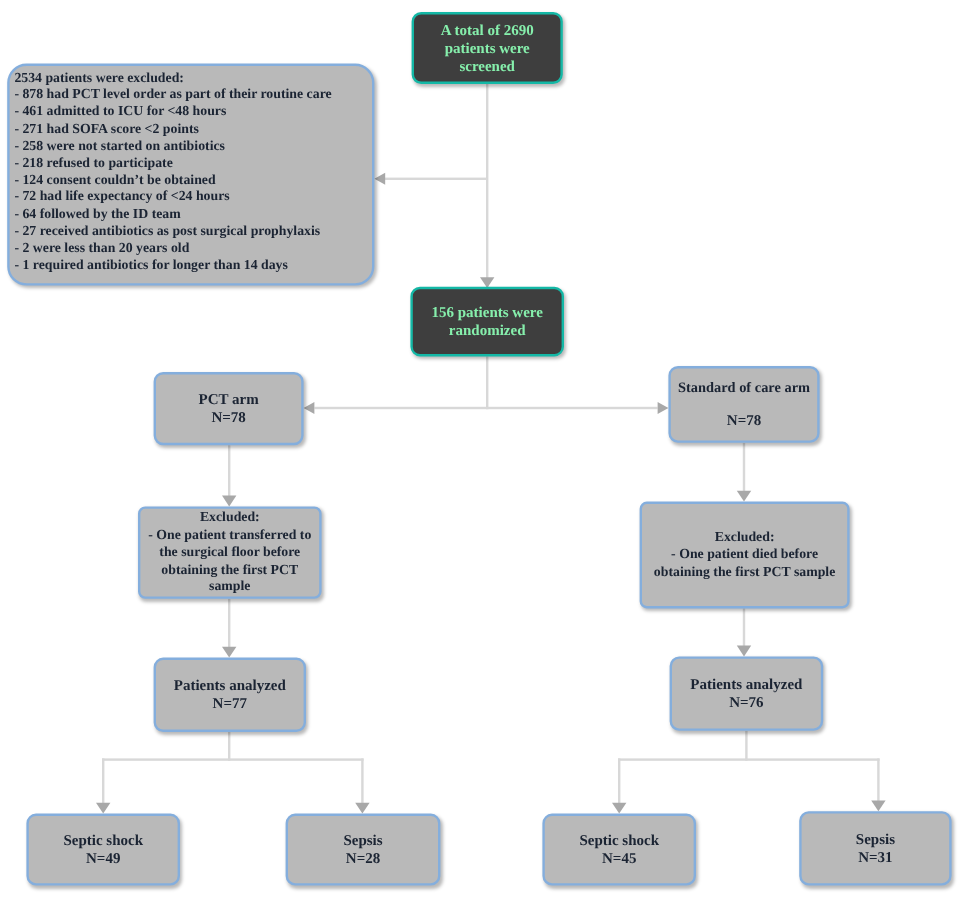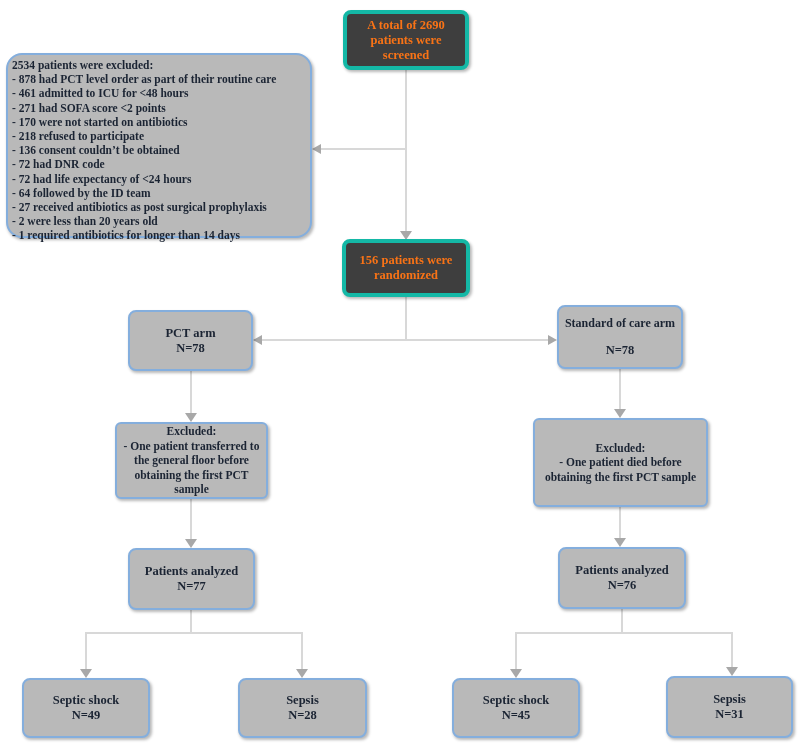--- a/index.html
+++ b/index.html
@@ -6,21 +6,21 @@
   #canvas{
     position:relative;width:800px;height:748px;background:#ffffff;overflow:hidden;
     font-family:"Liberation Serif","DejaVu Serif",serif;font-weight:bold;color:#1b2433;
   }
   .box{
     position:absolute;box-sizing:border-box;border-radius:8px;
     display:flex;flex-direction:column;justify-content:center;align-items:center;
     text-align:center;box-shadow:1.5px 2px 3px rgba(0,0,0,0.28);
   }
   .gray{background:#b9b9b9;border:2px solid #84aedd;}
-  .dark{background:#3e3e3e;border:4px solid #14b8a6;color:#f97316;}
+  .dark{background:#3e3e3e;border:2px solid #14b8a6;color:#86efac;}
   .lbl{font-size:12.5px;line-height:15px;white-space:nowrap;}
   .wraplbl{font-size:12.5px;line-height:15px;padding:0 6px;}
   .smalltext{font-size:11.5px;line-height:14.5px;padding:16px 3px;}
   #exclusions-box{
     justify-content:flex-start;align-items:flex-start;text-align:left;
     padding:3px 4px;font-size:11.5px;line-height:14.2px;border-radius:16px;
   }
   #exclusions-box div{white-space:nowrap;}
   .line{position:absolute;background:#d8d8d8;}
   .arr{position:absolute;width:0;height:0;}
@@ -68,24 +68,23 @@
   <div class="arr arr-down" style="left:726px;top:667px;"></div>
 
   <div class="box dark wraplbl" style="left:343px;top:10px;width:126px;height:60px;">A total of 2690 patients were screened</div>
 
   <div class="box gray" id="exclusions-box" style="left:6px;top:53px;width:306px;height:185px;">
     <div>2534 patients were excluded:</div>
     <div>
         <div>- 878 had PCT level order as part of their routine care</div>
         <div>- 461 admitted to ICU for &lt;48 hours</div>
         <div>- 271 had SOFA score &lt;2 points</div>
-        <div>- 170 were not started on antibiotics</div>
+        <div>- 258 were not started on antibiotics</div>
         <div>- 218 refused to participate</div>
-        <div>- 136 consent couldn’t be obtained</div>
-        <div>- 72 had DNR code</div>
+        <div>- 124 consent couldn’t be obtained</div>
         <div>- 72 had life expectancy of &lt;24 hours</div>
         <div>- 64 followed by the ID team</div>
         <div>- 27 received antibiotics as post surgical prophylaxis</div>
         <div>- 2 were less than 20 years old</div>
         <div>- 1 required antibiotics for longer than 14 days</div>
       </div>
   </div>
 
   <div class="box dark wraplbl" style="left:342px;top:239px;width:128px;height:58px;">156 patients were randomized</div>
 
@@ -94,21 +93,21 @@
     <div class="lbl">N=78</div>
   </div>
 
   <div class="box gray" style="left:557px;top:305px;width:126px;height:64px;gap:12px;">
     <div class="lbl" style="font-size:12px;">Standard of care arm</div>
     <div class="lbl">N=78</div>
   </div>
 
   <div class="box gray smalltext" style="left:115px;top:422px;width:153px;height:77px;border-radius:6px;">
       <div>Excluded:</div>
-      <div>- One patient transferred to the general floor before obtaining the first PCT sample</div>
+      <div>- One patient transferred to the surgical floor before obtaining the first PCT sample</div>
     </div>
 
   <div class="box gray smalltext" style="left:533px;top:418px;width:175px;height:89px;border-radius:6px;">
       <div>Excluded:</div>
       <div>- One patient died before obtaining the first PCT sample</div>
     </div>
 
   <div class="box gray" style="left:128px;top:548px;width:127px;height:62px;">
     <div class="lbl">Patients analyzed</div>
     <div class="lbl">N=77</div>

